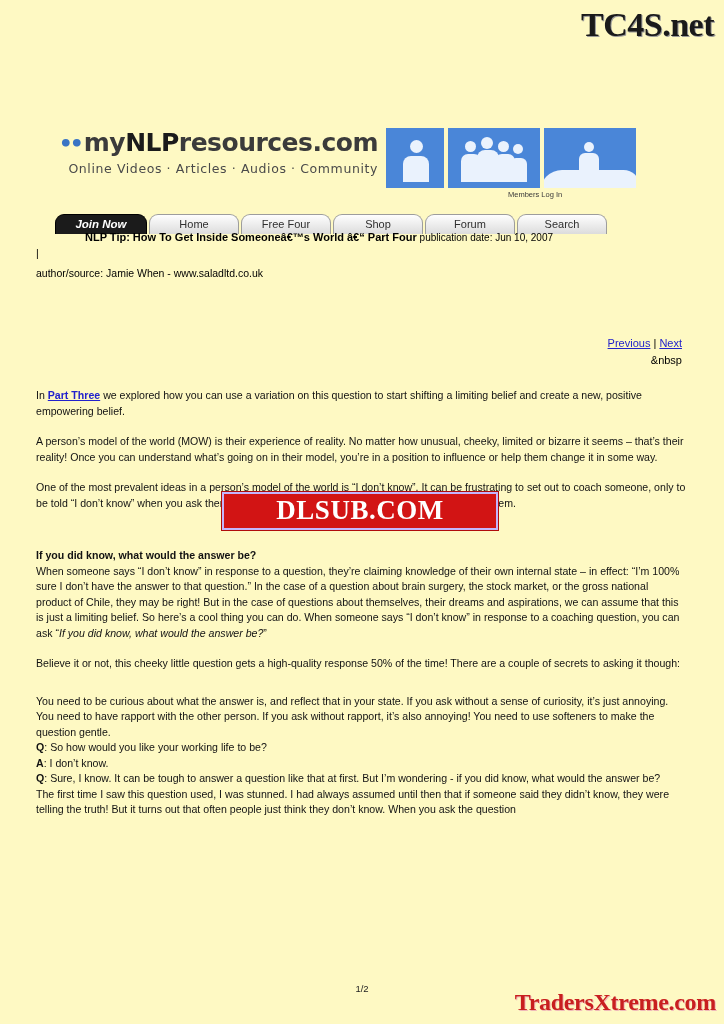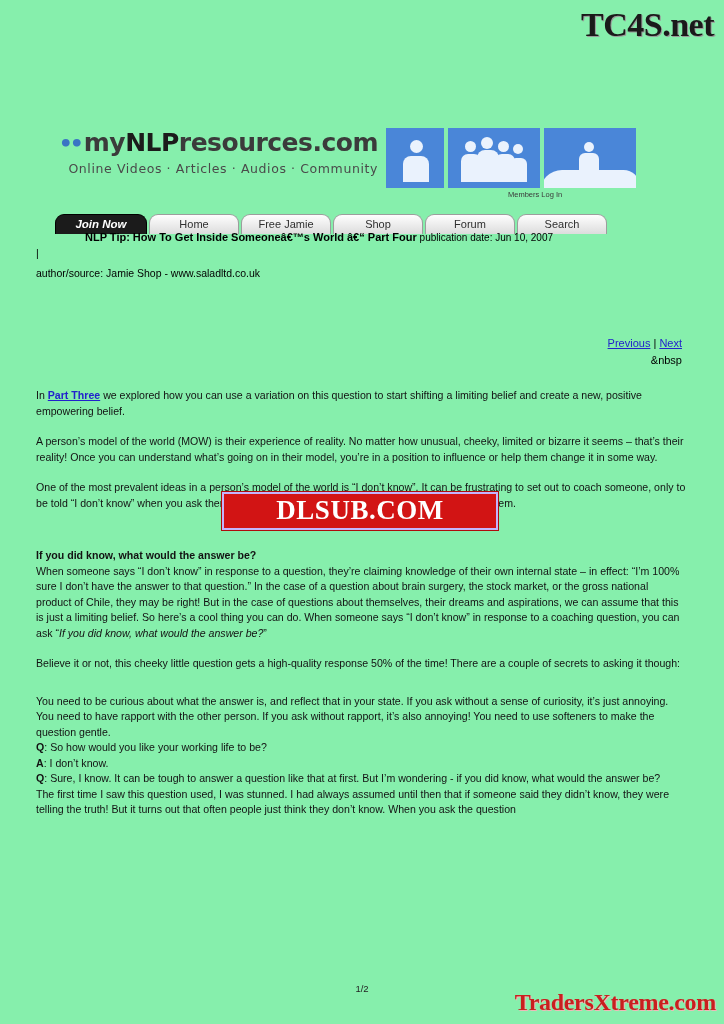--- a/index.html
+++ b/index.html
@@ -9,21 +9,21 @@
   }
   body {
     font-family: "Liberation Sans", sans-serif;
     color: #000000;
   }
   .page {
     position: relative;
     width: 724px;
     height: 1024px;
     overflow: hidden;
-    background: #86efac;
+    background: #fef9c3;
   }
 
   
   .tc4s-watermark {
     position: absolute;
     top: 6px;
     right: 10px;
     font-family: "Liberation Serif", serif;
     font-size: 34px;
     font-weight: bold;
@@ -294,32 +294,32 @@
         <span class="shape hill"></span>
       </div>
     </div>
 
     <div class="members-login">Members Log In</div>
   </div>
 
   <div class="navbar">
     <div class="tab joinnow">Join Now</div>
     <div class="tab">Home</div>
-    <div class="tab">Free Jamie</div>
+    <div class="tab">Free Four</div>
     <div class="tab">Shop</div>
     <div class="tab">Forum</div>
     <div class="tab">Search</div>
   </div>
 
   <div class="art-head">
     <span class="art-title">NLP Tip: How To Get Inside Someoneâ€™s World â€“ Part Four</span>
     <span class="pubdate">publication date: Jun 10, 2007</span>
   </div>
   <div class="pipe-line">|</div>
-  <div class="author">author/source: Jamie Shop - www.saladltd.co.uk</div>
+  <div class="author">author/source: Jamie When - www.saladltd.co.uk</div>
 
   <div class="pager">
     <a href="#">Previous</a><span> | </span><a href="#">Next</a>
   </div>
   <div class="nbsp-line">&amp;nbsp</div>
 
   <div class="body-copy">
     <p><span>In </span><a href="#">Part Three</a><span> we explored how you can use a variation on this question to start shifting a limiting belief and create a new, positive empowering belief.</span></p>
 
     <p>A person’s model of the world (MOW) is their experience of reality. No matter how unusual, cheeky, limited or bizarre it seems – that’s their reality! Once you can understand what’s going on in their model, you’re in a position to influence or help them change it in some way.</p>

